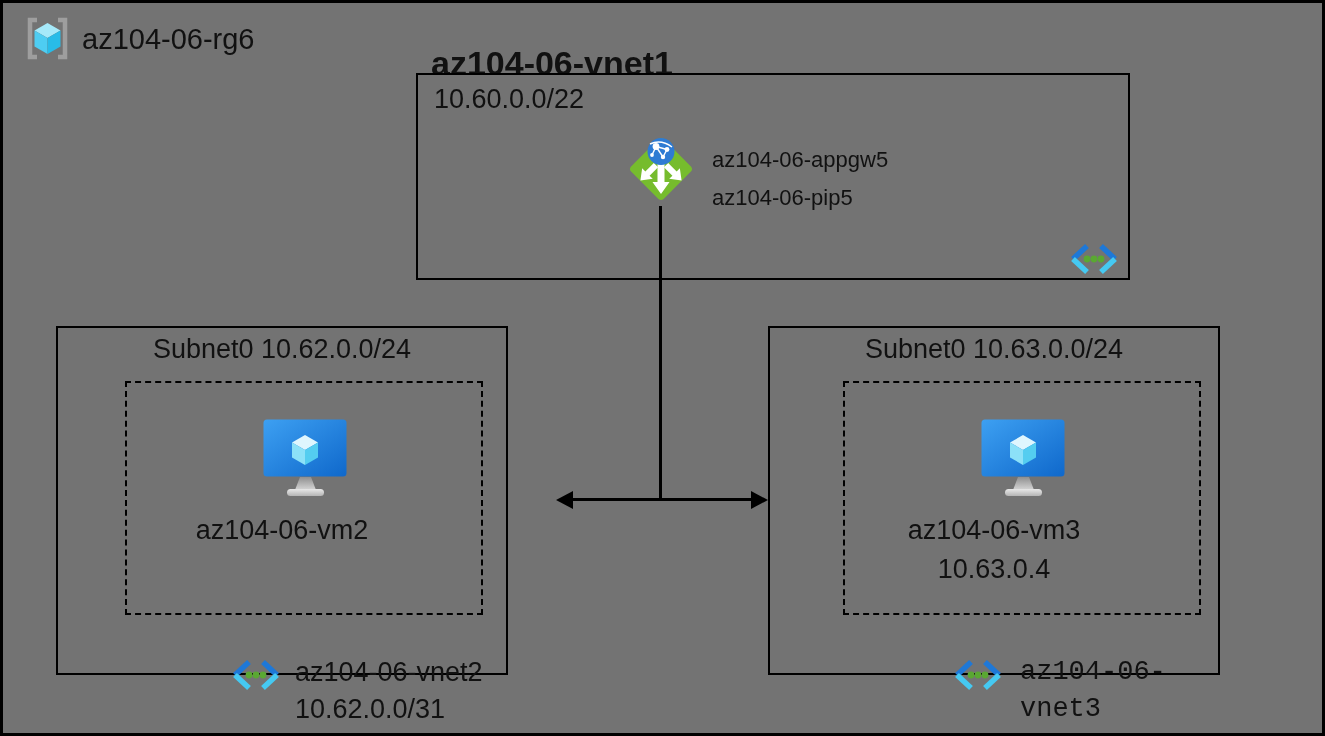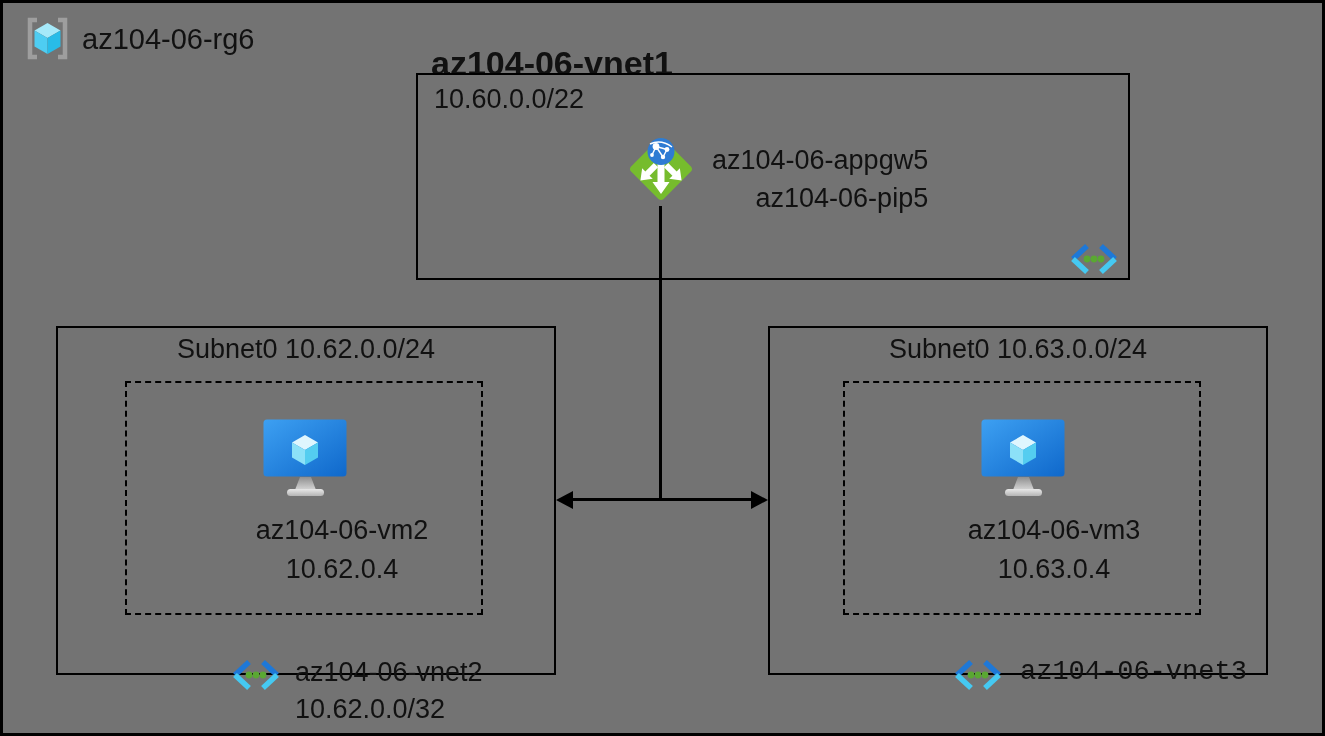--- a/index.html
+++ b/index.html
@@ -18,40 +18,40 @@
 
   
   .rg-header { position: absolute; left: 21px; top: 12px; display: flex; align-items: center; gap: 11px; }
   .rg-label { font-size: 29px; line-height: 46px; }
 
   
   .vnet1-box { position: absolute; left: 413px; top: 70px; width: 714px; height: 207px; border: 2px solid #000; box-sizing: border-box; }
   .vnet1-title { left: 428px; top: 41px; font-size: 34px; font-weight: bold; }
   .vnet1-cidr { left: 16px; top: 9px; font-size: 27px; }
   .appgw-icon { position: absolute; left: 204px; top: 55px; }
-  .appgw-labels { position: absolute; left: 294px; top: 66px; font-size: 27px; line-height: 38px; text-align: right; }
+  .appgw-labels { position: absolute; left: 294px; top: 66px; font-size: 22px; line-height: 38px; }
   .vnet1-peer-icon { position: absolute; right: 8px; bottom: 2px; }
 
   
   .vline { position: absolute; left: 656px; top: 203px; width: 3px; height: 294px; background: #000; }
   .hline { position: absolute; left: 566px; top: 495px; width: 193px; height: 3px; background: #000; }
   .arrowhead { position: absolute; width: 0; height: 0; top: 488px; }
   .arrowhead.left  { left: 553px; border-top: 9px solid transparent; border-bottom: 9px solid transparent; border-right: 17px solid #000; }
   .arrowhead.right { left: 748px; border-top: 9px solid transparent; border-bottom: 9px solid transparent; border-left: 17px solid #000; }
 
   
-  .net-box { position: absolute; top: 323px; width: 500px; height: 349px; border: 2px solid #000; box-sizing: border-box; }
+  .net-box { position: absolute; top: 323px; width: 452px; height: 349px; border: 2px solid #000; box-sizing: border-box; }
   .net-box.left  { left: 53px; }
   .net-box.right { left: 765px; }
   .subnet-title { position: absolute; left: 0; top: 6px; width: 100%; text-align: center; font-size: 27px; }
   .dashed-box { position: absolute; left: 67px; top: 53px; width: 358px; height: 234px; border: 2px dashed #000; box-sizing: border-box; }
   .net-box.right .dashed-box { left: 73px; }
   .vm-icon { position: absolute; left: 204px; top: 90px; }
   .net-box.right .vm-icon { left: 210px; }
-  .vm-labels { position: absolute; left: 0; top: 183px; width: 100%; text-align: center; font-size: 27px; line-height: 39px; padding-left: 36px; }
+  .vm-labels { position: absolute; left: 0; top: 183px; width: 100%; text-align: center; font-size: 27px; line-height: 39px; }
   .peer-bottom-icon { position: absolute; top: 330px; }
   .net-box.left  .peer-bottom-icon { left: 172px; }
   .net-box.right .peer-bottom-icon { left: 182px; }
   .vnet-bottom-labels { position: absolute; top: 326px; font-size: 27px; line-height: 37px; }
   .net-box.left  .vnet-bottom-labels { left: 237px; }
   .net-box.right .vnet-bottom-labels { left: 250px; font-family: Liberation Mono, monospace; }
 </style>
 </head>
 <body>
 
@@ -143,28 +143,27 @@
   <div class="arrowhead right"></div>
 
   <div class="net-box left">
     <div class="subnet-title">Subnet0 10.62.0.0/24</div>
     <div class="dashed-box"></div>
     <svg class="vm-icon" width="87" height="80" viewBox="0 0 87 80">
       <use href="#vmMachine"></use>
     </svg>
     <div class="vm-labels">
       <div>az104-06-vm2</div>
-      <div>10.62.0.4</div>
     </div>
     <svg class="peer-bottom-icon" width="52" height="34" viewBox="0 0 52 34">
       <use href="#vnetChevron"></use>
     </svg>
     <div class="vnet-bottom-labels">
       <div>az104-06-vnet2</div>
-      <div>10.62.0.0/32</div>
+      <div>10.62.0.0/31</div>
     </div>
   </div>
 
   <div class="net-box right">
     <div class="subnet-title">Subnet0 10.63.0.0/24</div>
     <div class="dashed-box"></div>
     <svg class="vm-icon" width="87" height="80" viewBox="0 0 87 80">
       <use href="#vmMachine"></use>
     </svg>
     <div class="vm-labels">

